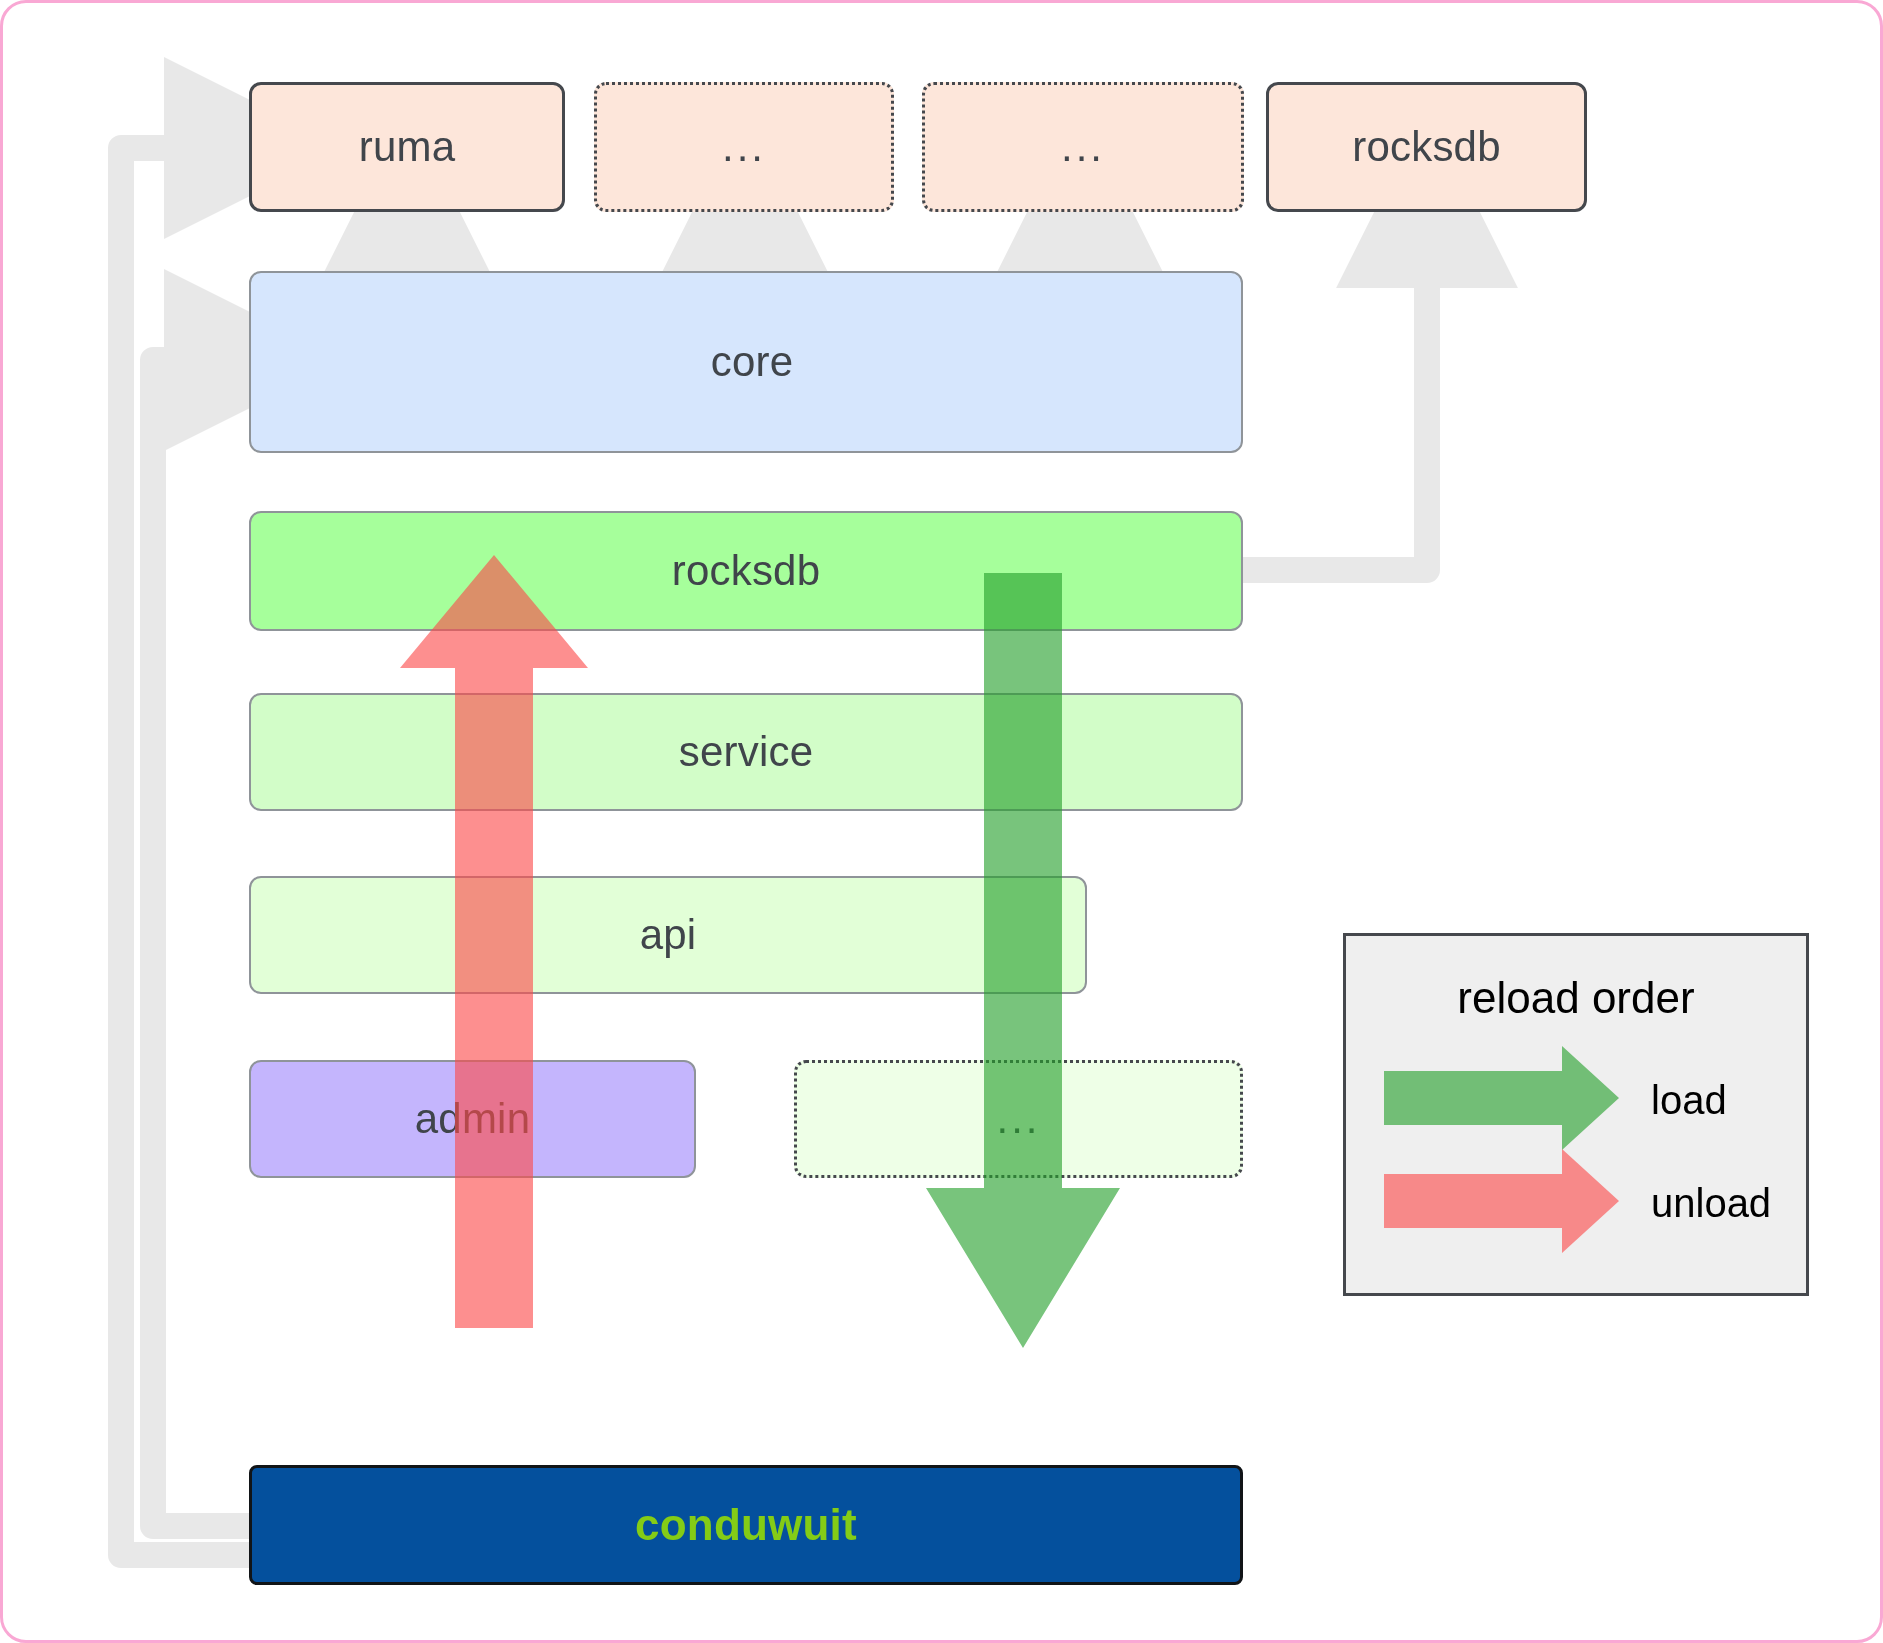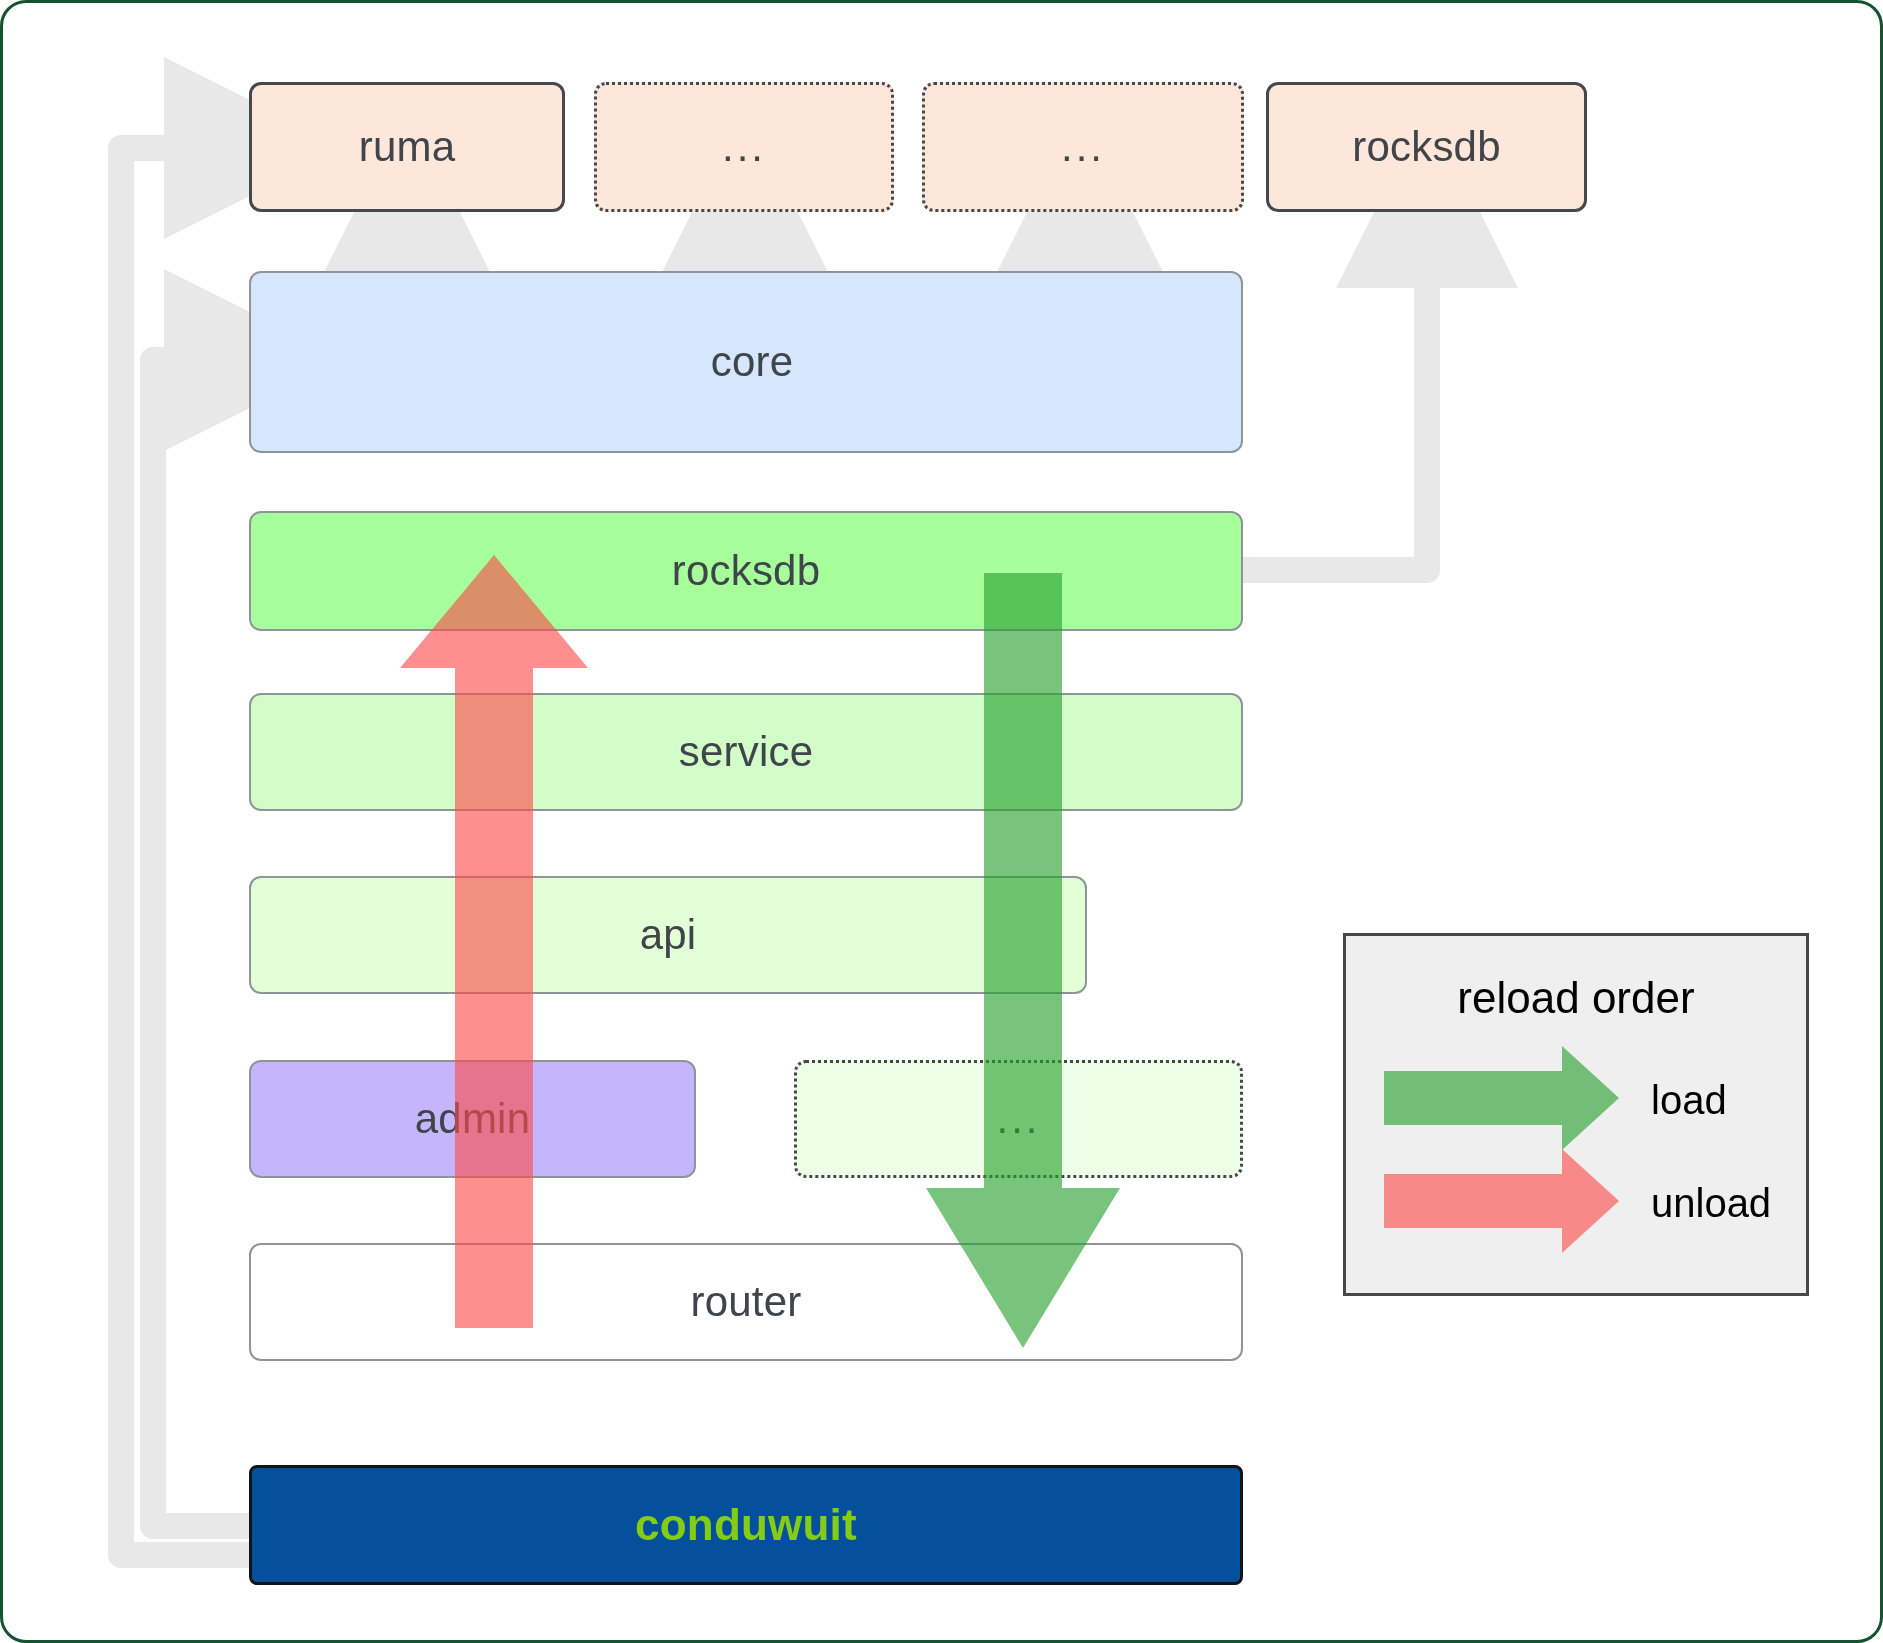--- a/index.html
+++ b/index.html
@@ -6,21 +6,21 @@
   html, body {
     margin: 0; padding: 0;
     background: #ffffff;
     font-family: "Liberation Sans", sans-serif;
   }
   #canvas {
     position: relative;
     width: 1883px;
     height: 1643px;
     background: #ffffff;
-    border: 3px solid #14532d;
+    border: 3px solid #f9a8d4;
     border-radius: 26px;
     overflow: hidden;
     text-decoration: underline;
   }
   .svg-layer {
     position: absolute;
     inset: 0;
     width: 1883px;
     height: 1643px;
     pointer-events: none;
@@ -161,23 +161,20 @@
   </div>
 
   <div class="node admin solid-gray" style="left:246px; top:1057px; width:447px; height:118px;">
     <span class="lbl">admin</span>
   </div>
 
   <div class="node dots dotted" style="left:791px; top:1057px; width:449px; height:118px;">
     <span class="lbl ellipsis">...</span>
   </div>
 
-  <div class="node router solid-gray" style="left:246px; top:1240px; width:994px; height:118px;">
-    <span class="lbl">router</span>
-  </div>
 
   <div class="node conduwuit" style="left:246px; top:1462px; width:994px; height:120px;">
     <span class="lbl">conduwuit</span>
   </div>
 
   <svg class="svg-layer" viewBox="0 0 1883 1643" xmlns="http://www.w3.org/2000/svg">
 
     <g opacity="0.62">
       <path d="M452,1325 L530,1325 L530,665 L585,665 L491,552 L397,665 L452,665 Z" fill="#fb4a4a"></path>
     </g>

